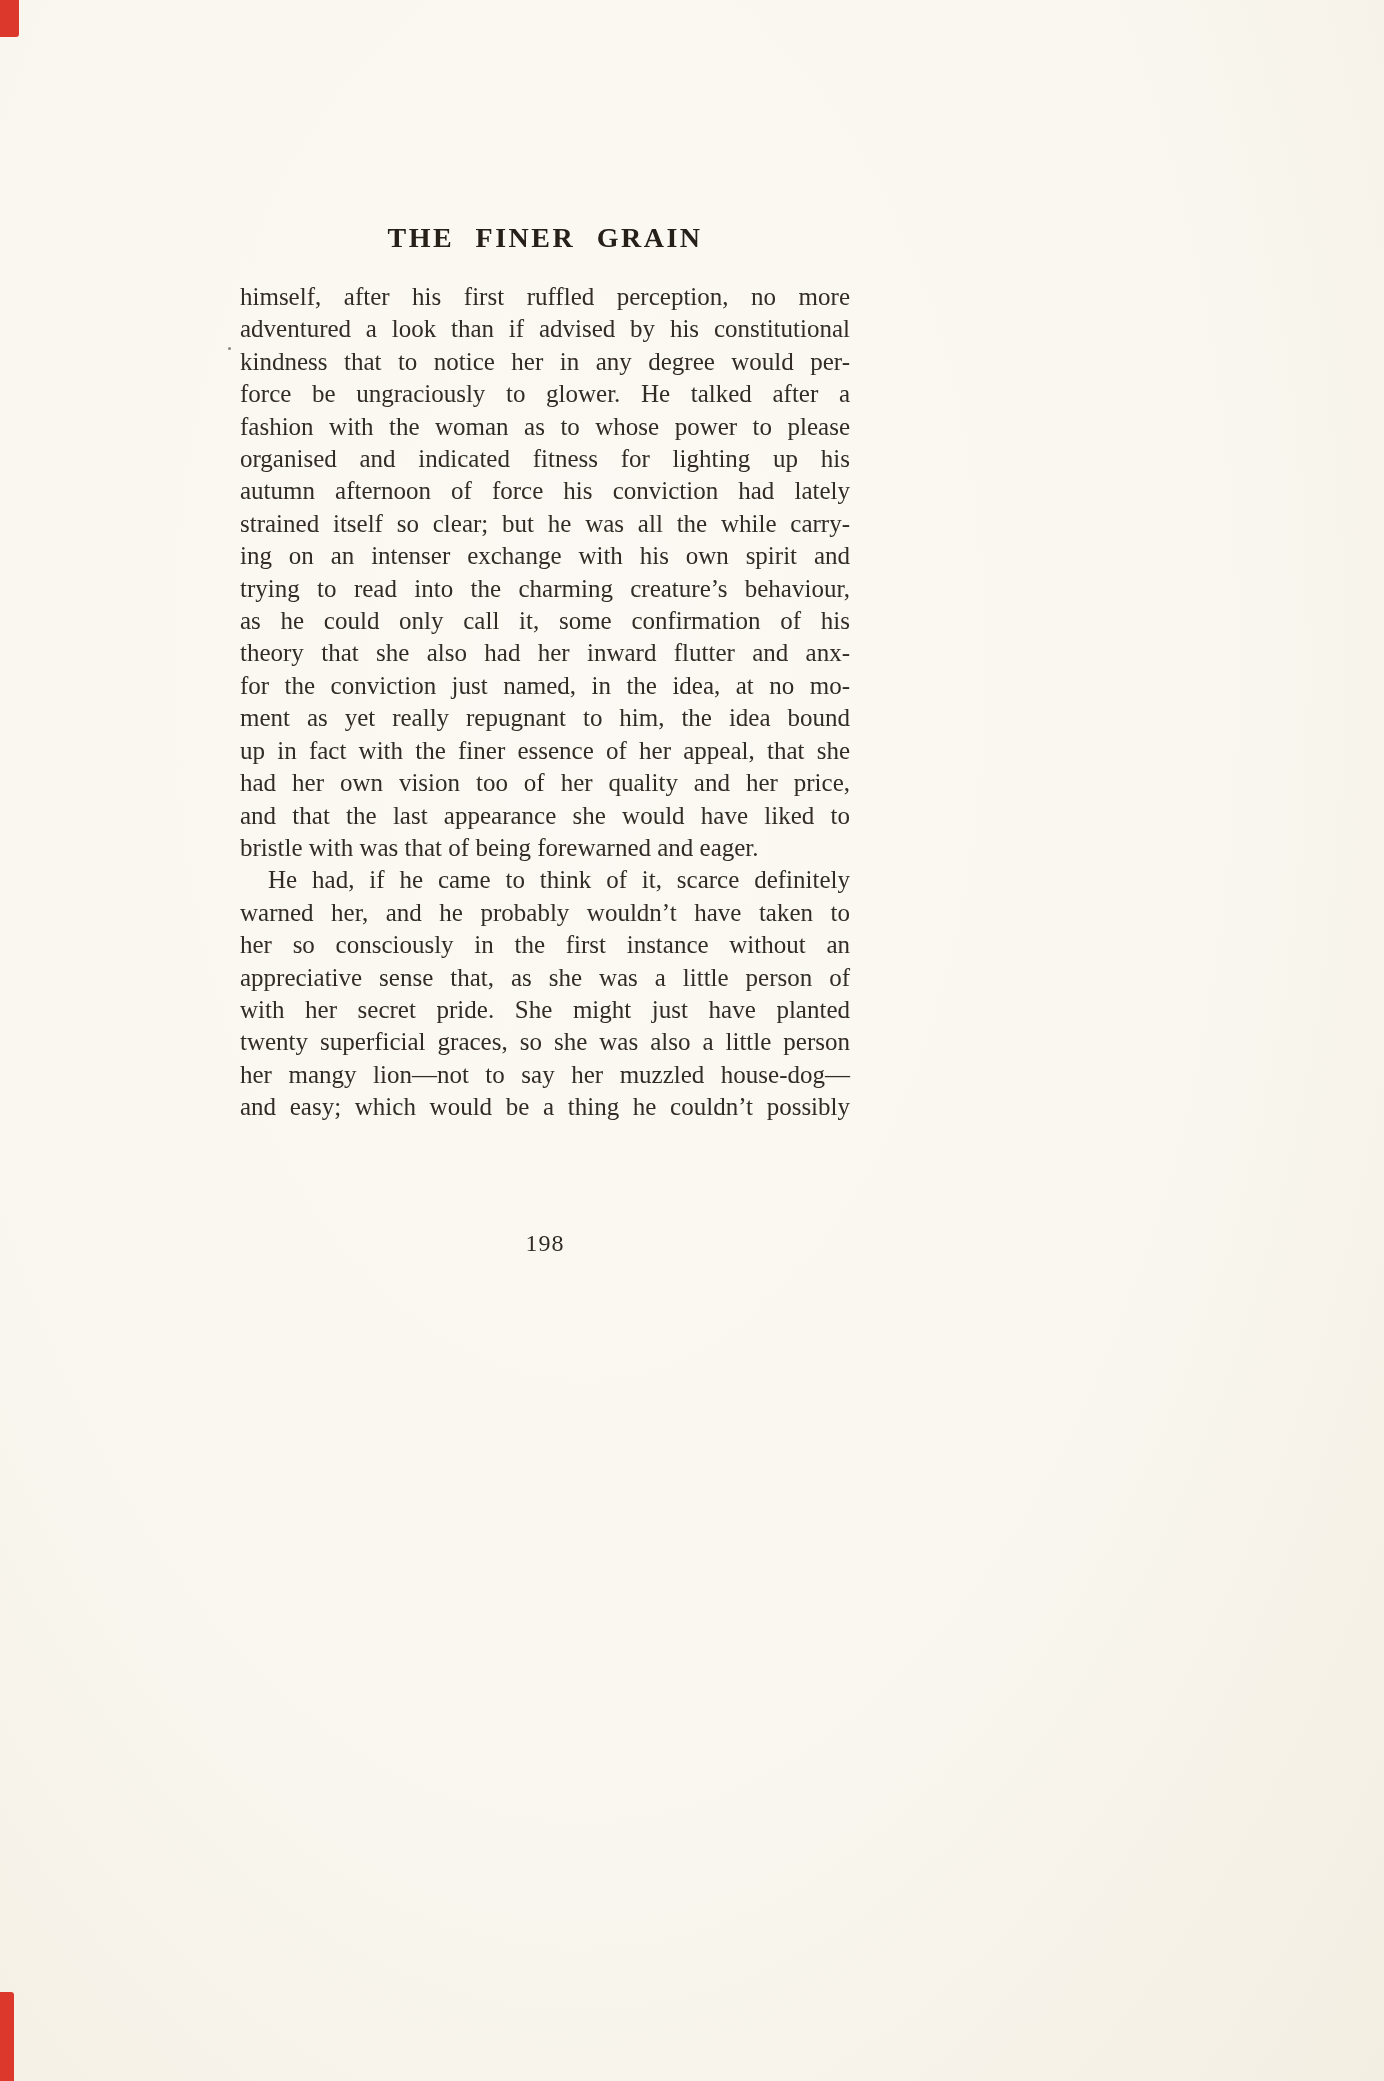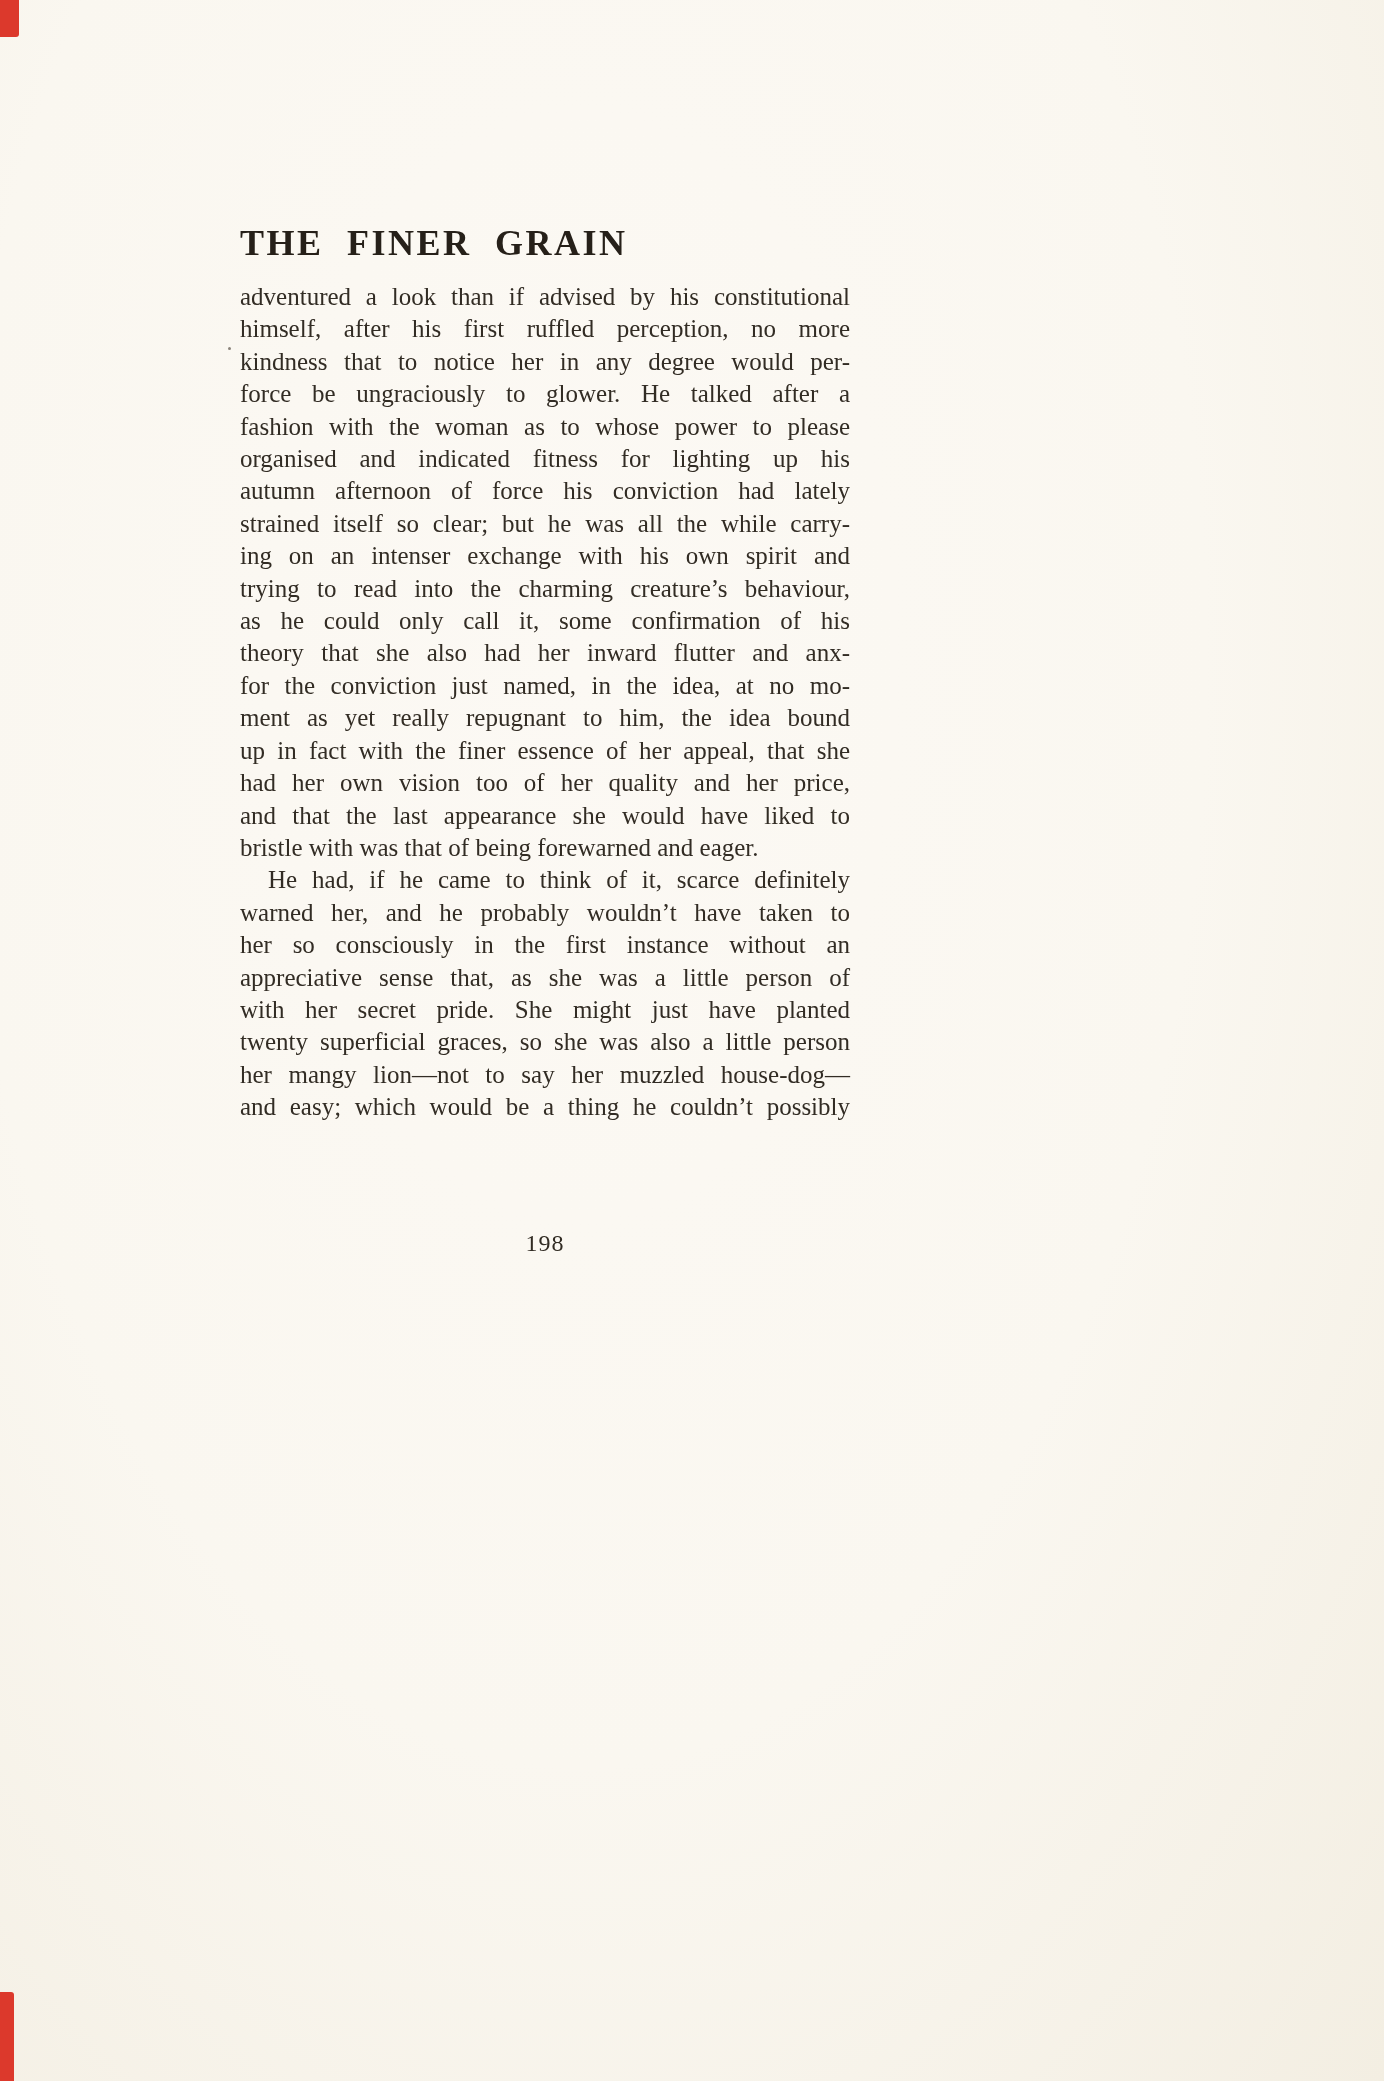--- a/index.html
+++ b/index.html
@@ -23,21 +23,22 @@
     background:radial-gradient(ellipse at 42% 32%, #fcf9f4 0%, var(--paper) 55%, #f3eee2 100%);
     font-family:"Liberation Serif","DejaVu Serif",serif;
     color:var(--ink);
   }
   .running-head{
     position:absolute;
     top:222px;
     left:240px;
     width:610px;
     margin:0;
-    font-size:36px;
+    text-align:center;
+    font-size:28px;
     font-weight:700;
     letter-spacing:2.5px;
     word-spacing:12px;
     color:var(--header-ink);
   }
   .text-block{
     position:absolute;
     top:281px;
     left:240px;
     width:610px;
@@ -91,22 +92,22 @@
 
 <div class="scan-page">
   <div class="artifact artifact-top"></div>
   <div class="artifact artifact-bottom"></div>
   <div class="speck"></div>
 
   <h1 class="running-head">THE FINER GRAIN</h1>
 
   <div class="text-block" id="text-block">
       <div class="para">
+        <div class="line">himself, after his first ruffled perception, no more</div>
         <div class="line">adventured a look than if advised by his constitutional</div>
-        <div class="line">himself, after his first ruffled perception, no more</div>
         <div class="line">kindness that to notice her in any degree would per-</div>
         <div class="line">force be ungraciously to glower.  He talked after a</div>
         <div class="line">fashion with the woman as to whose power to please</div>
         <div class="line">organised and indicated fitness for lighting up his</div>
         <div class="line">autumn afternoon of force his conviction had lately</div>
         <div class="line">strained itself so clear; but he was all the while carry-</div>
         <div class="line">ing on an intenser exchange with his own spirit and</div>
         <div class="line">trying to read into the charming creature’s behaviour,</div>
         <div class="line">as he could only call it, some confirmation of his</div>
         <div class="line">theory that she also had her inward flutter and anx-</div>

